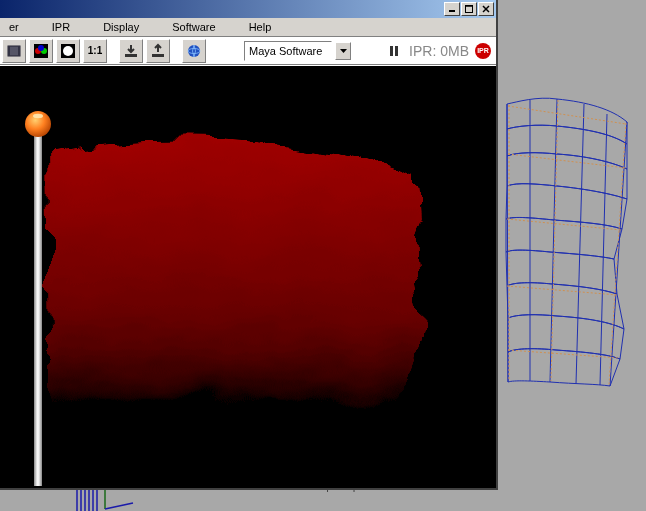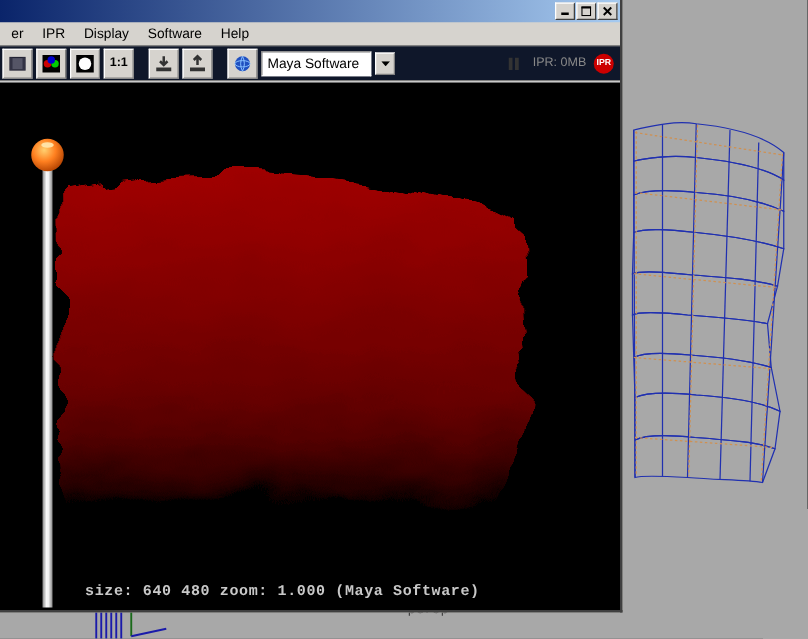--- a/index.html
+++ b/index.html
@@ -73,31 +73,31 @@
     font-size: 9px;
     font-weight: bold;
     cursor: pointer;
   }
   .menubar {
     height: 19px;
     background: #d6d3ce;
     display: flex;
     align-items: center;
     padding-left: 2px;
-    gap: 1px;
+    gap: 19px;
     border-bottom: 1px solid #808080;
   }
   .menu-item {
     padding: 2px 7px;
     cursor: pointer;
     color: #000;
   }
   .toolbar {
     height: 28px;
-    background: #0f172a;
+    background: #ffffff;
     display: flex;
     align-items: center;
     padding: 2px 2px;
     gap: 3px;
     border-bottom: 1px solid #808080;
     justify-content: flex-end;
   }
   .tool-btn {
     width: 24px;
     height: 24px;
@@ -114,37 +114,38 @@
     width: 88px;
     height: 20px;
     background: #fff;
     border: 1px solid #808080;
     border-right-color: #fff;
     border-bottom-color: #fff;
     display: flex;
     align-items: center;
     padding-left: 4px;
     font-size: 11px;
+    margin-left: 35px;
   }
   .dd-arrow {
     width: 16px;
     height: 18px;
     background: #d6d3ce;
     border: 1px solid #fff;
     border-right-color: #808080;
     border-bottom-color: #808080;
     display: flex;
     align-items: center;
     justify-content: center;
     font-size: 8px;
     cursor: pointer;
   }
   .toolbar-spacer { flex: 1; }
   .ipr-label {
-    font-size: 10px;
+    font-size: 14px;
     color: #888;
     padding: 0 3px;
   }
   .ipr-badge {
     width: 16px;
     height: 16px;
     background: #c00;
     border-radius: 50%;
     color: #fff;
     font-size: 7px;
@@ -368,16 +369,15 @@
                  L422,150
                  C410,170 416,200 420,235
                  C424,270 412,300 404,320
                  C396,340 402,356 398,366
                  C330,370 250,374 180,370
                  C130,368 80,362 50,356
                  L48,82 Z" fill="url(#flagbase)"></path>
       </g>
     </svg>
 
-    <div class="render-status">size:  640  480 zoom: 1.000  (Maya Software)</div>
   </div>
 
 </div>
 
 </body></html>

